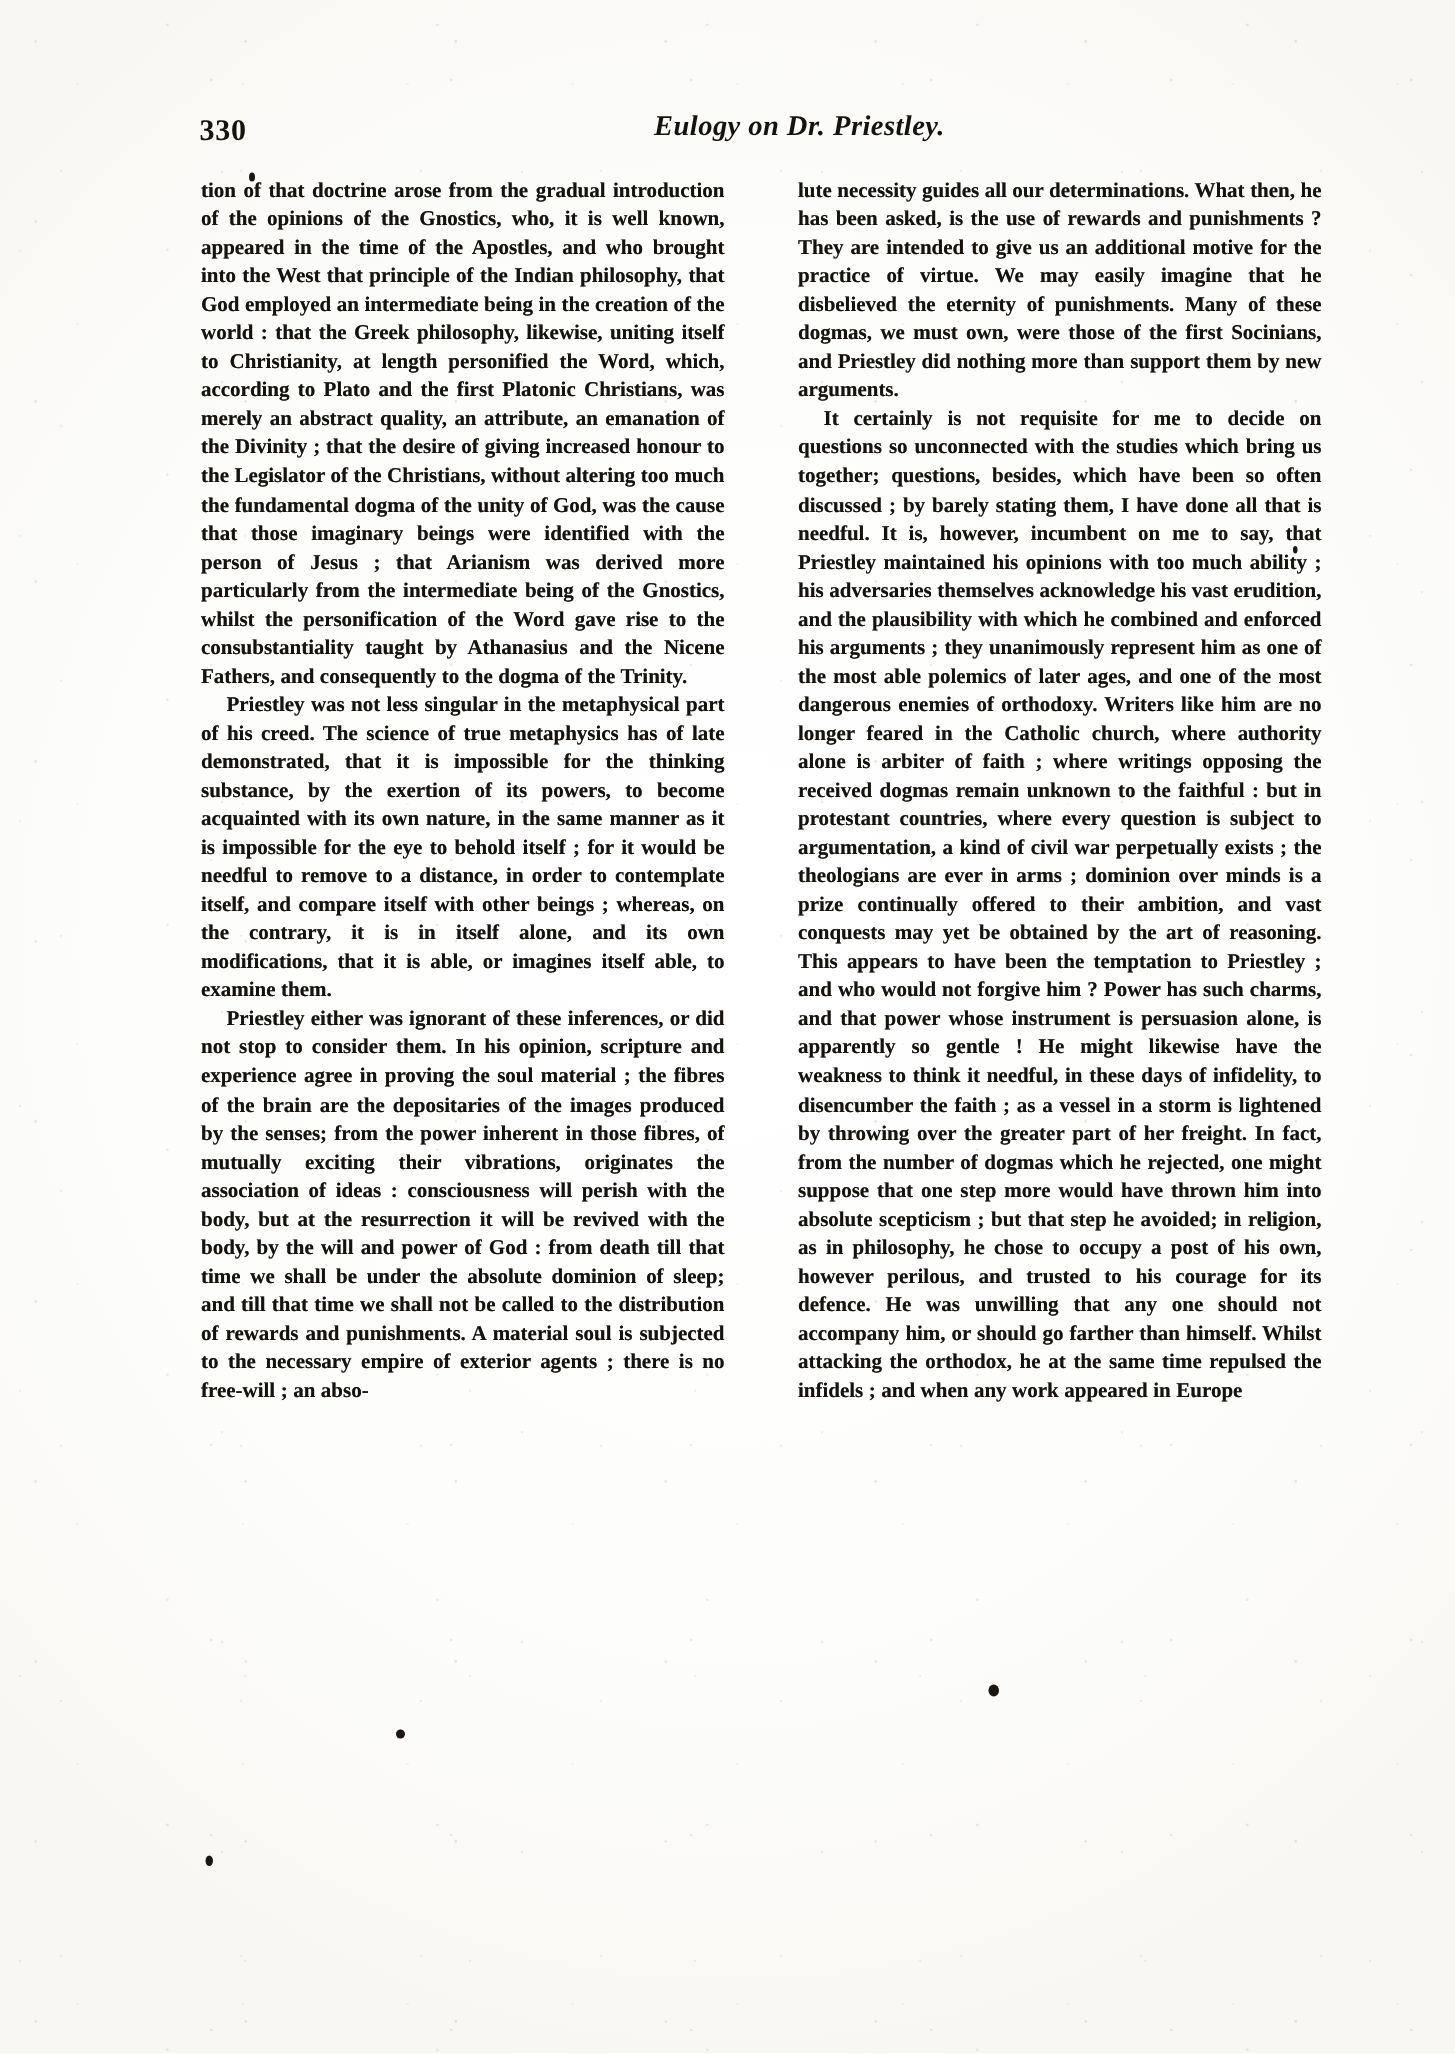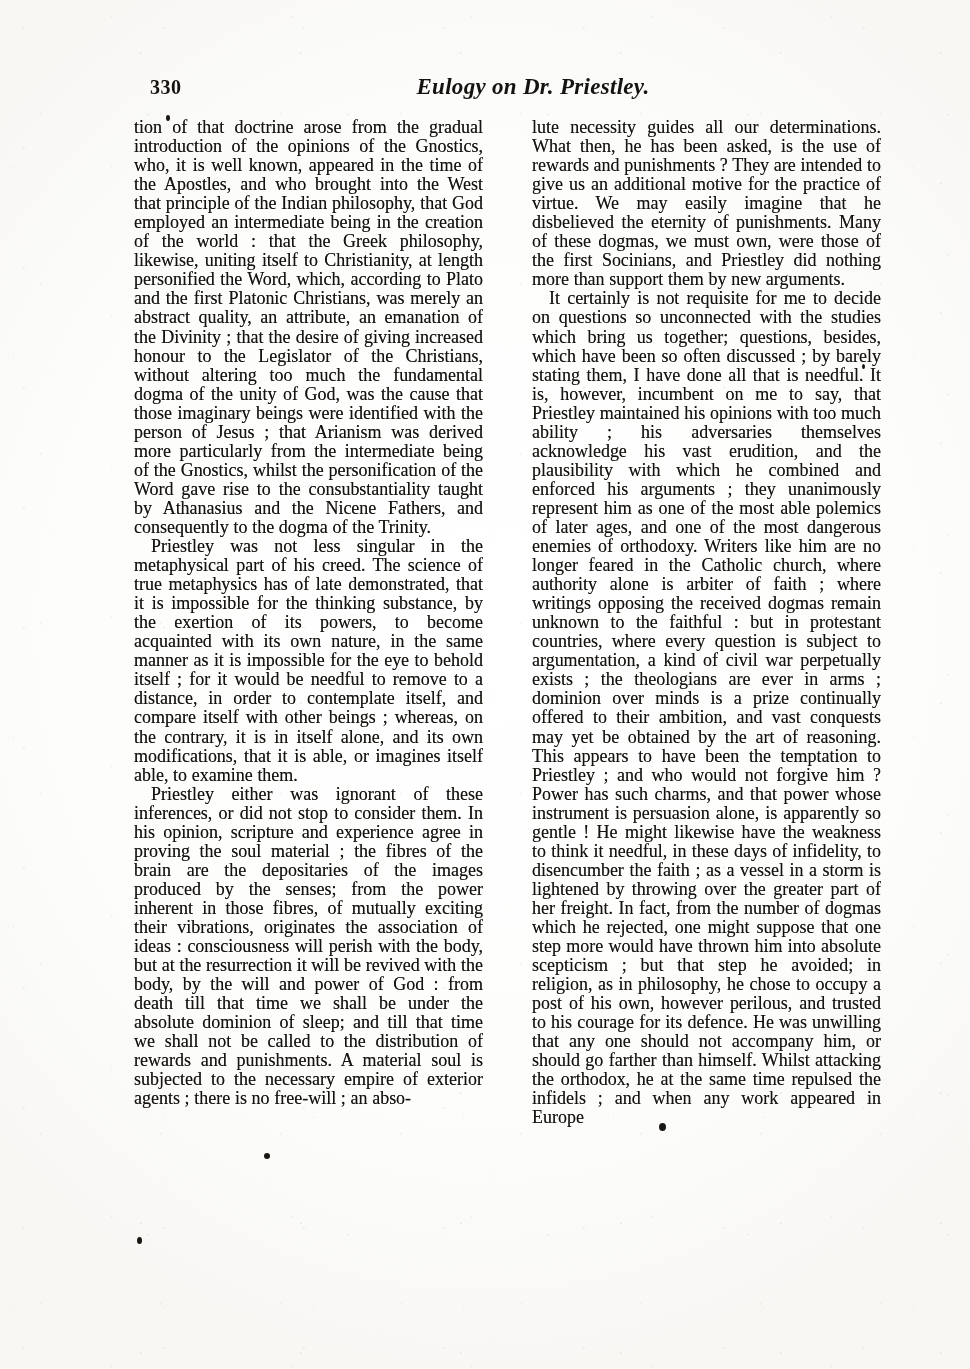--- a/index.html
+++ b/index.html
@@ -46,48 +46,48 @@
   
   #running-head {
     position: absolute;
     left: 133px;
     top: 74px;
     width: 730px;
     height: 30px;
   }
   #folio {
     position: absolute;
-    left: 17px;
+    left: 0;
     top: 2px;
     font-size: 20px;
     letter-spacing: .5px;
     font-weight: 600;
   }
   #head-title {
     position: absolute;
     left: 200px;
     top: 0;
     width: 400px;
     text-align: center;
     font-style: italic;
     font-weight: 700;
-    font-size: 23px;
+    font-size: 19px;
     letter-spacing: .3px;
   }
 
   
   .column {
     position: absolute;
     top: 118px;
     width: 349px;
-    font-size: 18px;
+    font-size: 14px;
     line-height: 19.05px;
     text-align: justify;
     text-justify: inter-word;
-    font-weight: 400;
+    font-weight: 700;
     letter-spacing: -0.01px;
     word-spacing: .2px;
   }
   #col-left  { left: 134px; }
   #col-right { left: 532px; }
 
   .column p {
     margin: 0;
     text-indent: 0;
   }

